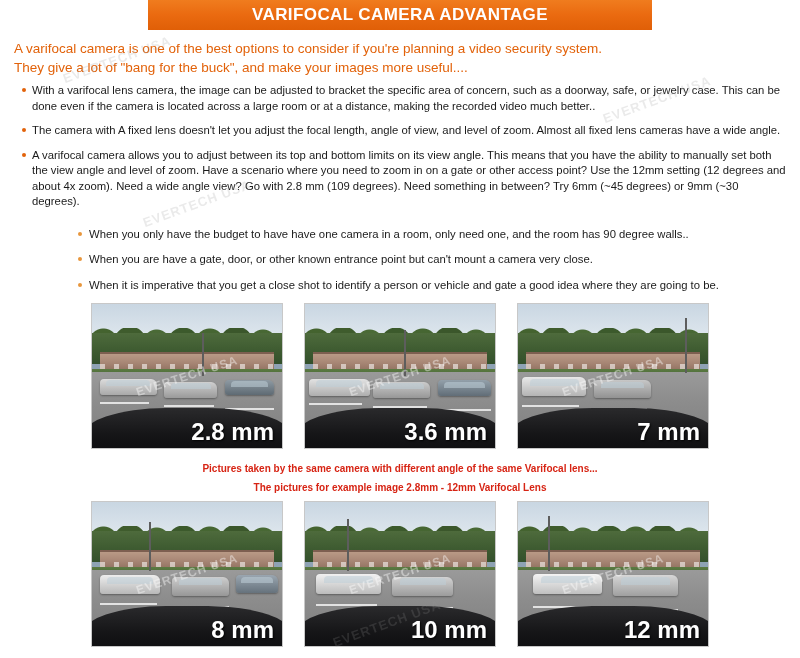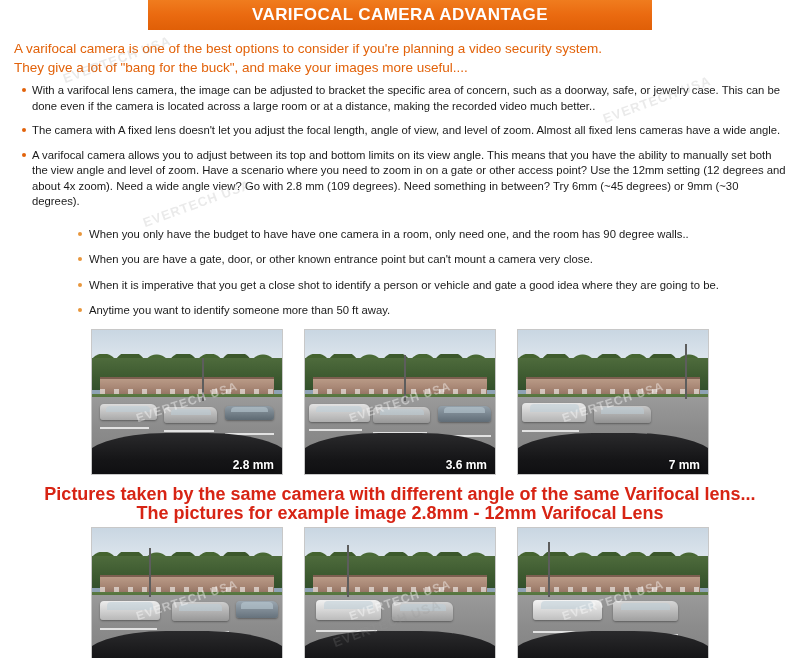--- a/index.html
+++ b/index.html
@@ -212,21 +212,21 @@
   .photo .pole {
     position: absolute;
     width: 2px;
     background: #5d5d5d;
   }
   .photo .label {
     position: absolute;
     right: 8px;
     bottom: 2px;
     color: #ffffff;
-    font-size: 12px;
+    font-size: 24px;
     font-weight: bold;
     text-shadow: 1px 1px 2px rgba(0,0,0,0.85);
     z-index: 6;
     white-space: nowrap;
     margin-left: 12px;
   }
   .photo .wm {
     position: absolute;
     left: 50%;
     top: 50%;
@@ -237,21 +237,21 @@
     letter-spacing: 1px;
     white-space: nowrap;
     z-index: 5;
   }
 
   
   .caption {
     text-align: center;
     color: #d72414;
     font-weight: bold;
-    font-size: 18px;
+    font-size: 10px;
     line-height: 19px;
     margin-top: 10px;
   }
   .caption div { white-space: nowrap; }
 
   
   .page-wm {
     position: absolute;
     color: rgba(150,150,150,0.20);
     font-size: 13px;
@@ -280,21 +280,20 @@
   <ul class="lvl1">
     <li>With a varifocal lens camera, the image can be adjusted to bracket the specific area of concern, such as a doorway, safe, or jewelry case. This can be done even if the camera is located across a large room or at a distance, making the recorded video much better..</li>
     <li>The camera with A fixed lens doesn't let you adjust the focal length, angle of view, and level of zoom. Almost all fixed lens cameras have a wide angle.</li>
     <li>A varifocal camera allows you to adjust between its top and bottom limits on its view angle. This means that you have the ability to manually set both the view angle and level of zoom. Have a scenario where you need to zoom in on a gate or other access point? Use the 12mm setting (12 degrees and about 4x zoom). Need a wide angle view? Go with 2.8 mm (109 degrees). Need something in between? Try 6mm (~45 degrees) or 9mm (~30 degrees).</li>
   </ul>
 
   <ul class="lvl2">
     <li>When you only have the budget to have have one camera in a room, only need one, and the room has 90 degree walls..</li>
     <li>When you are have a gate, door, or other known entrance point but can't mount a camera very close.</li>
     <li>When it is imperative that you get a close shot to identify a person or vehicle and gate a good idea where they are going to be.</li>
-    <li>Anytime you want to identify someone more than 50 ft away.</li>
   </ul>
 
   <div class="photo-row">
 
     <div class="photo">
       <div class="sky"></div>
       <div class="treetops"></div>
       <div class="trees"></div>
       <div class="building"></div>
       <div class="hedge"></div>

